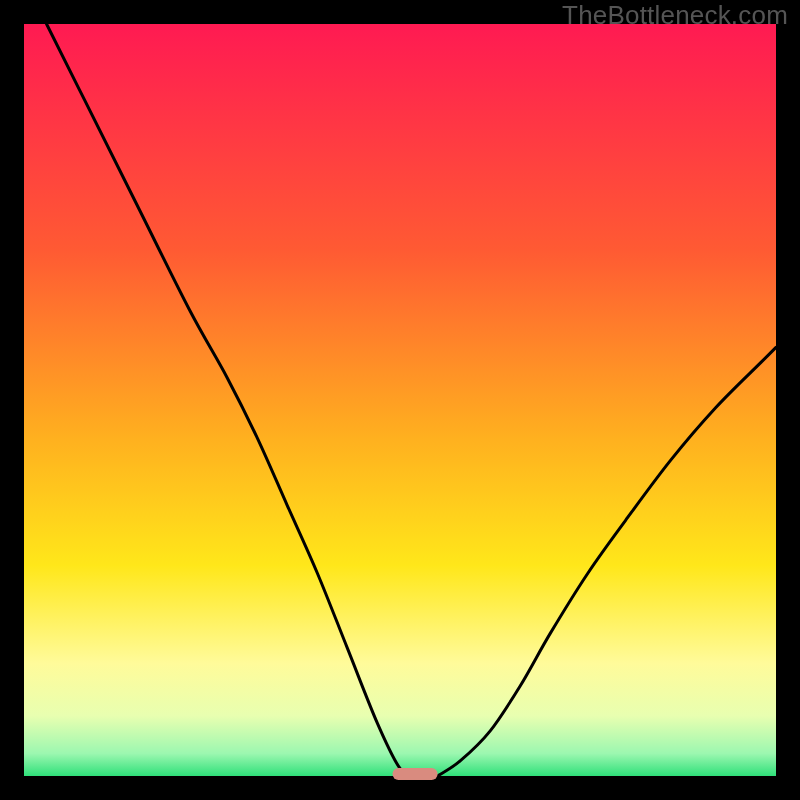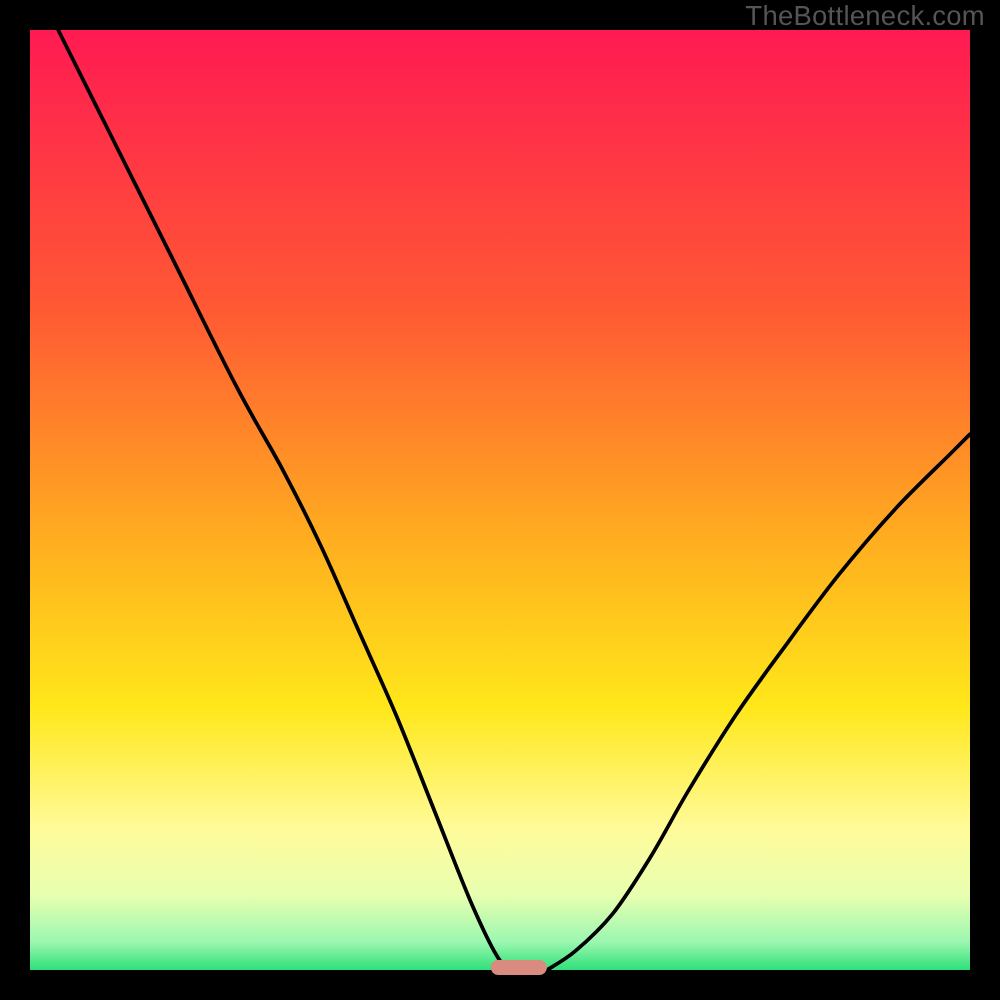--- a/index.html
+++ b/index.html
@@ -17,21 +17,21 @@
     height: 800px;
   }
   svg {
     display: block;
   }
   .watermark {
     position: absolute;
     top: 0;
     right: 12px;
     color: #555;
-    font-size: 22px;
+    font-size: 26px;
     font-weight: 400;
     letter-spacing: 0.2px;
   }
 </style>
 </head>
 <body>
 
 <div class="canvas-wrap">
   <svg width="800" height="800" viewBox="0 0 800 800" preserveAspectRatio="none">
     <defs>

